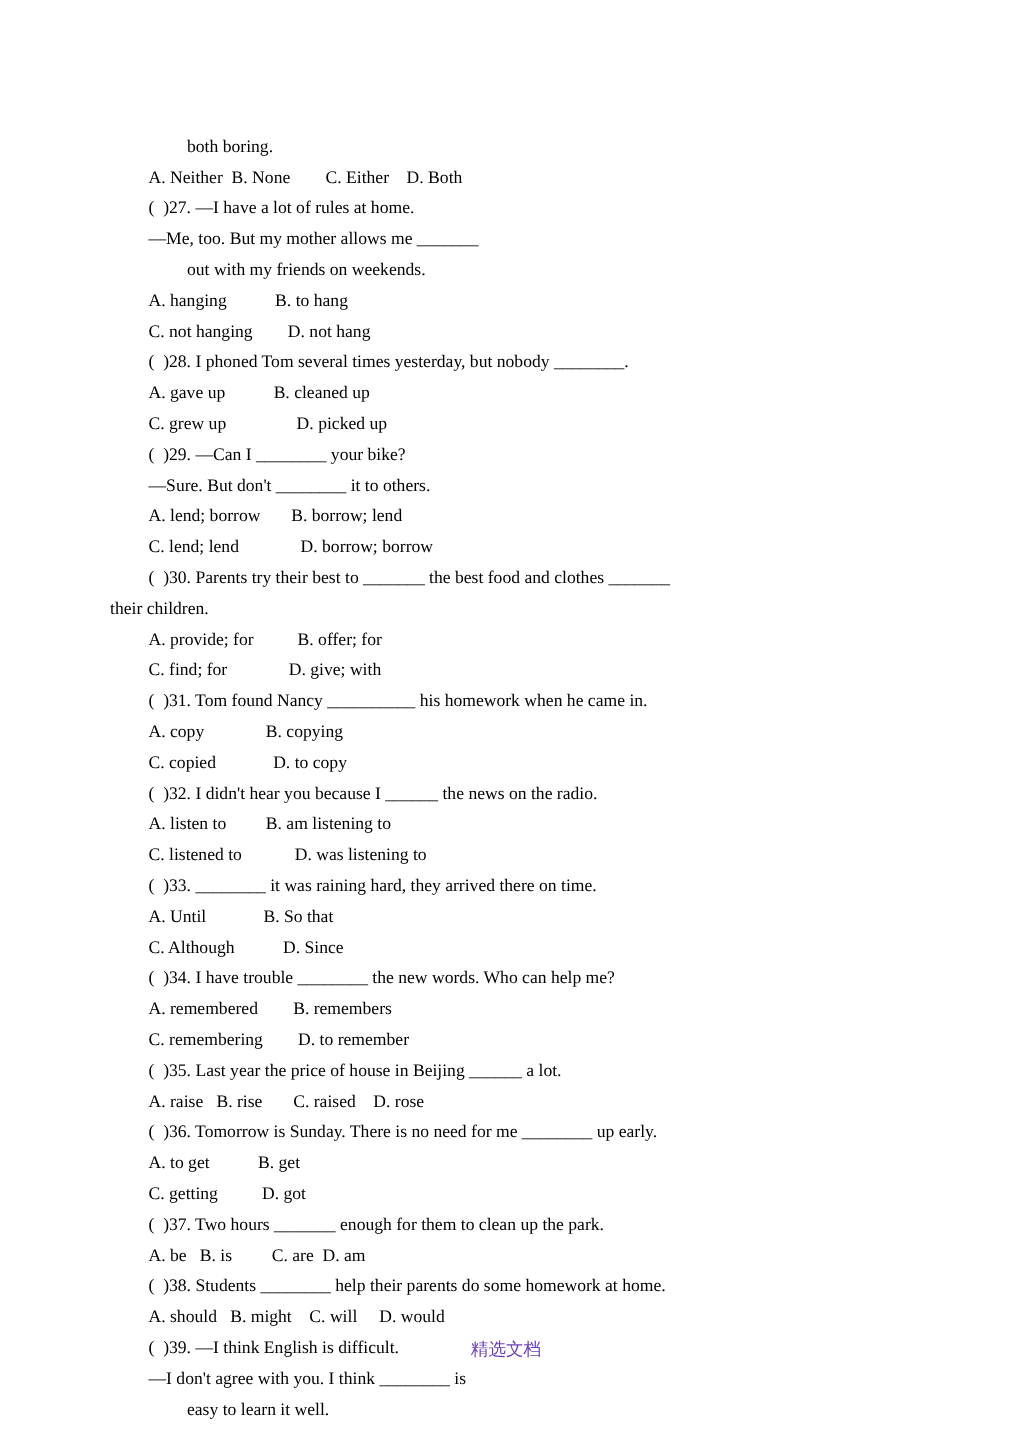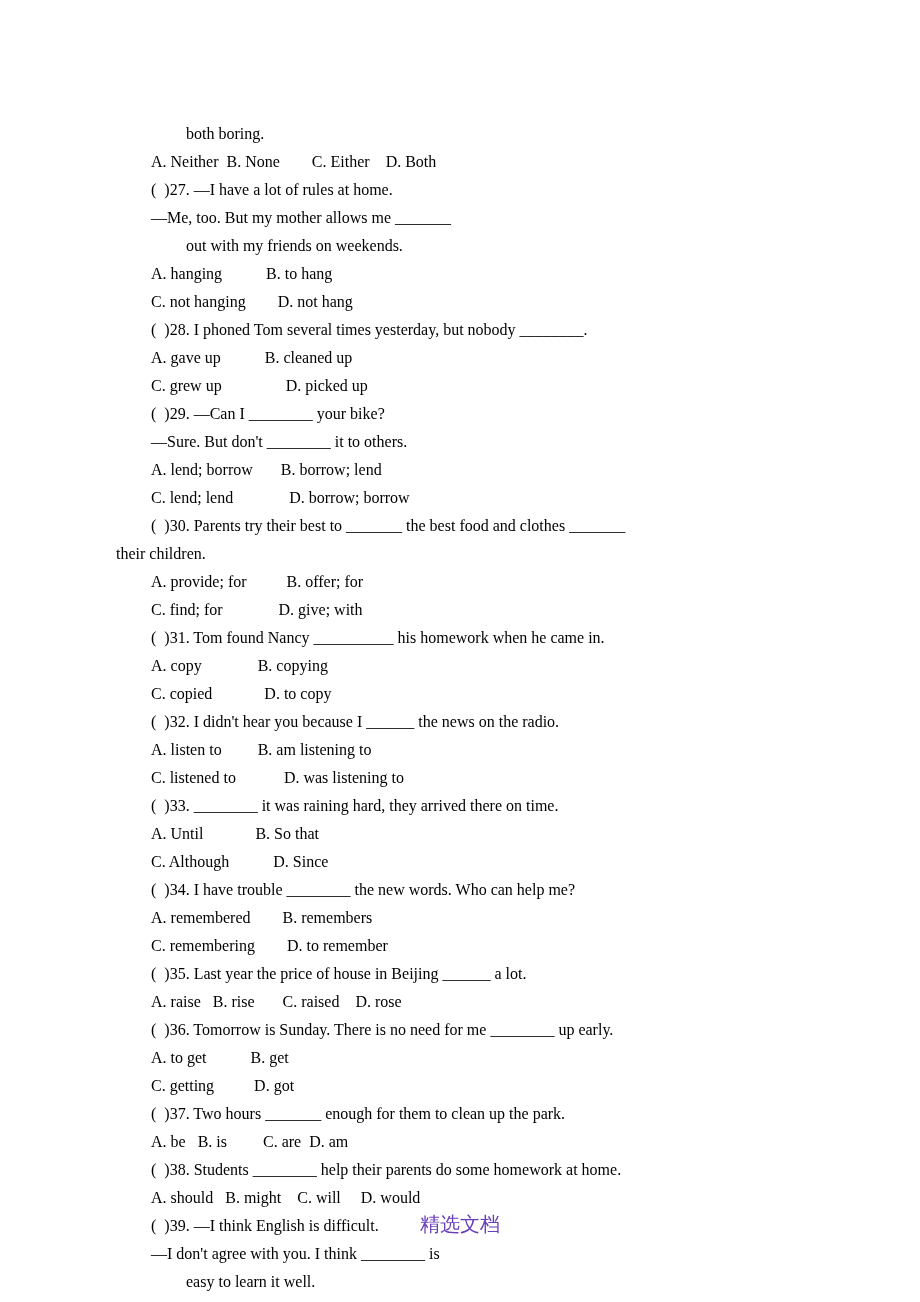--- a/index.html
+++ b/index.html
@@ -10,30 +10,30 @@
     font-family: "SimSun", "NSimSun", serif;
     font-size: 16px;
     color: #000000;
     line-height: 1.75;
     position: relative;
   }
   .page {
     padding: 120px 100px 60px 100px;
     white-space: pre-wrap;
   }
-  .ln { display: block; margin-left: 16px; }
+  .ln { display: block; }
   .indent1 { padding-left: 35px; }
   .indent2 { padding-left: 70px; }
   .footer {
     position: absolute;
     left: 0;
     right: 0;
     bottom: 60px;
     text-align: center;
-    font-size: 20px;
+    font-size: 16px;
     color: #6a3db8;
     font-family: "SimSun", serif;
   }
 </style>
 </head>
 <body>
 
 <div class="page" id="page"><span class="ln indent2">both boring.</span><span class="ln indent1">A. Neither  B. None        C. Either    D. Both</span><span class="ln indent1">(  )27. —I have a lot of rules at home.</span><span class="ln indent1">—Me, too. But my mother allows me _______</span><span class="ln indent2">out with my friends on weekends.</span><span class="ln indent1">A. hanging           B. to hang</span><span class="ln indent1">C. not hanging        D. not hang</span><span class="ln indent1">(  )28. I phoned Tom several times yesterday, but nobody ________.</span><span class="ln indent1">A. gave up           B. cleaned up</span><span class="ln indent1">C. grew up                D. picked up</span><span class="ln indent1">(  )29. —Can I ________ your bike?</span><span class="ln indent1">—Sure. But don't ________ it to others.</span><span class="ln indent1">A. lend; borrow       B. borrow; lend</span><span class="ln indent1">C. lend; lend              D. borrow; borrow</span><span class="ln indent1">(  )30. Parents try their best to _______ the best food and clothes _______</span><span class="ln ">their children.</span><span class="ln indent1">A. provide; for          B. offer; for</span><span class="ln indent1">C. find; for              D. give; with</span><span class="ln indent1">(  )31. Tom found Nancy __________ his homework when he came in.</span><span class="ln indent1">A. copy              B. copying</span><span class="ln indent1">C. copied             D. to copy</span><span class="ln indent1">(  )32. I didn't hear you because I ______ the news on the radio.</span><span class="ln indent1">A. listen to         B. am listening to</span><span class="ln indent1">C. listened to            D. was listening to</span><span class="ln indent1">(  )33. ________ it was raining hard, they arrived there on time.</span><span class="ln indent1">A. Until             B. So that</span><span class="ln indent1">C. Although           D. Since</span><span class="ln indent1">(  )34. I have trouble ________ the new words. Who can help me?</span><span class="ln indent1">A. remembered        B. remembers</span><span class="ln indent1">C. remembering        D. to remember</span><span class="ln indent1">(  )35. Last year the price of house in Beijing ______ a lot.</span><span class="ln indent1">A. raise   B. rise       C. raised    D. rose</span><span class="ln indent1">(  )36. Tomorrow is Sunday. There is no need for me ________ up early.</span><span class="ln indent1">A. to get           B. get</span><span class="ln indent1">C. getting          D. got</span><span class="ln indent1">(  )37. Two hours _______ enough for them to clean up the park.</span><span class="ln indent1">A. be   B. is         C. are  D. am</span><span class="ln indent1">(  )38. Students ________ help their parents do some homework at home.</span><span class="ln indent1">A. should   B. might    C. will     D. would</span><span class="ln indent1">(  )39. —I think English is difficult.</span><span class="ln indent1">—I don't agree with you. I think ________ is</span><span class="ln indent2">easy to learn it well.</span><span class="ln indent1">A. this    B. that      C. it   D. which</span></div>
 <div class="footer">精选文档</div>
 

